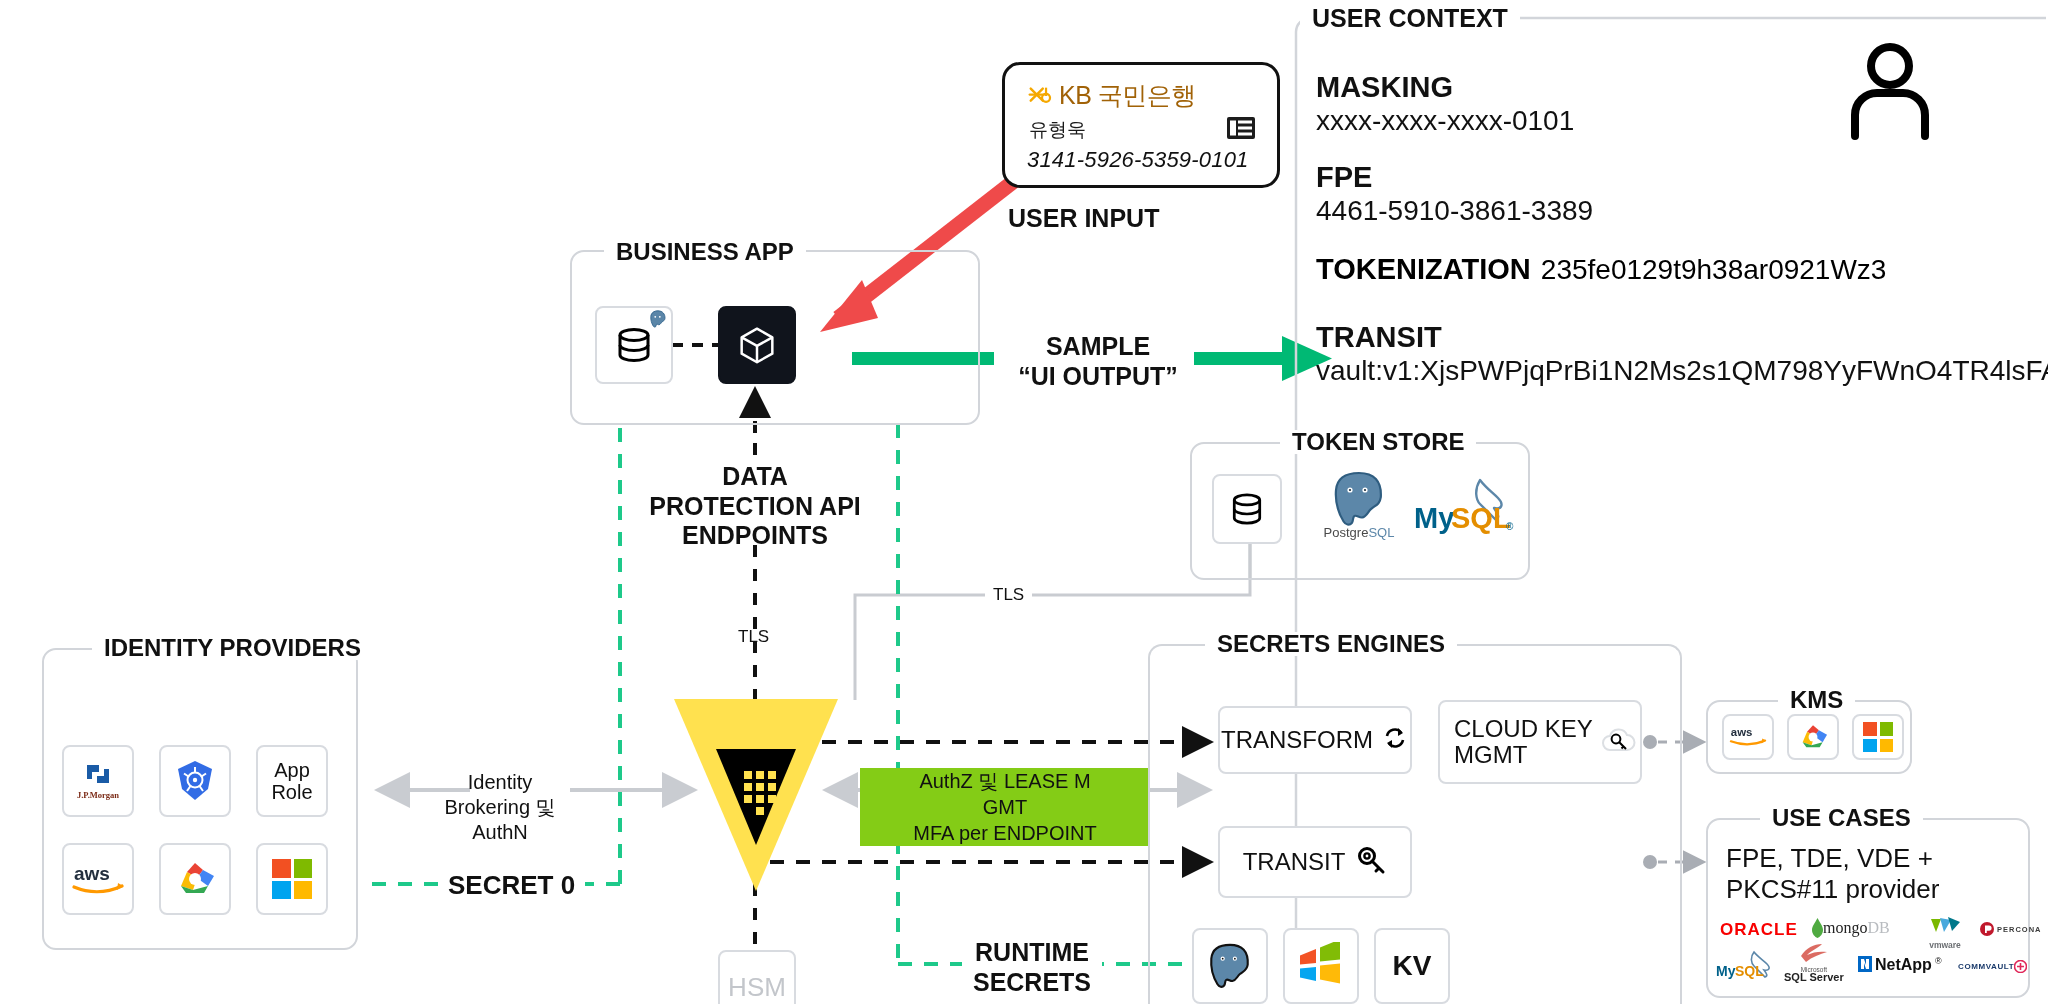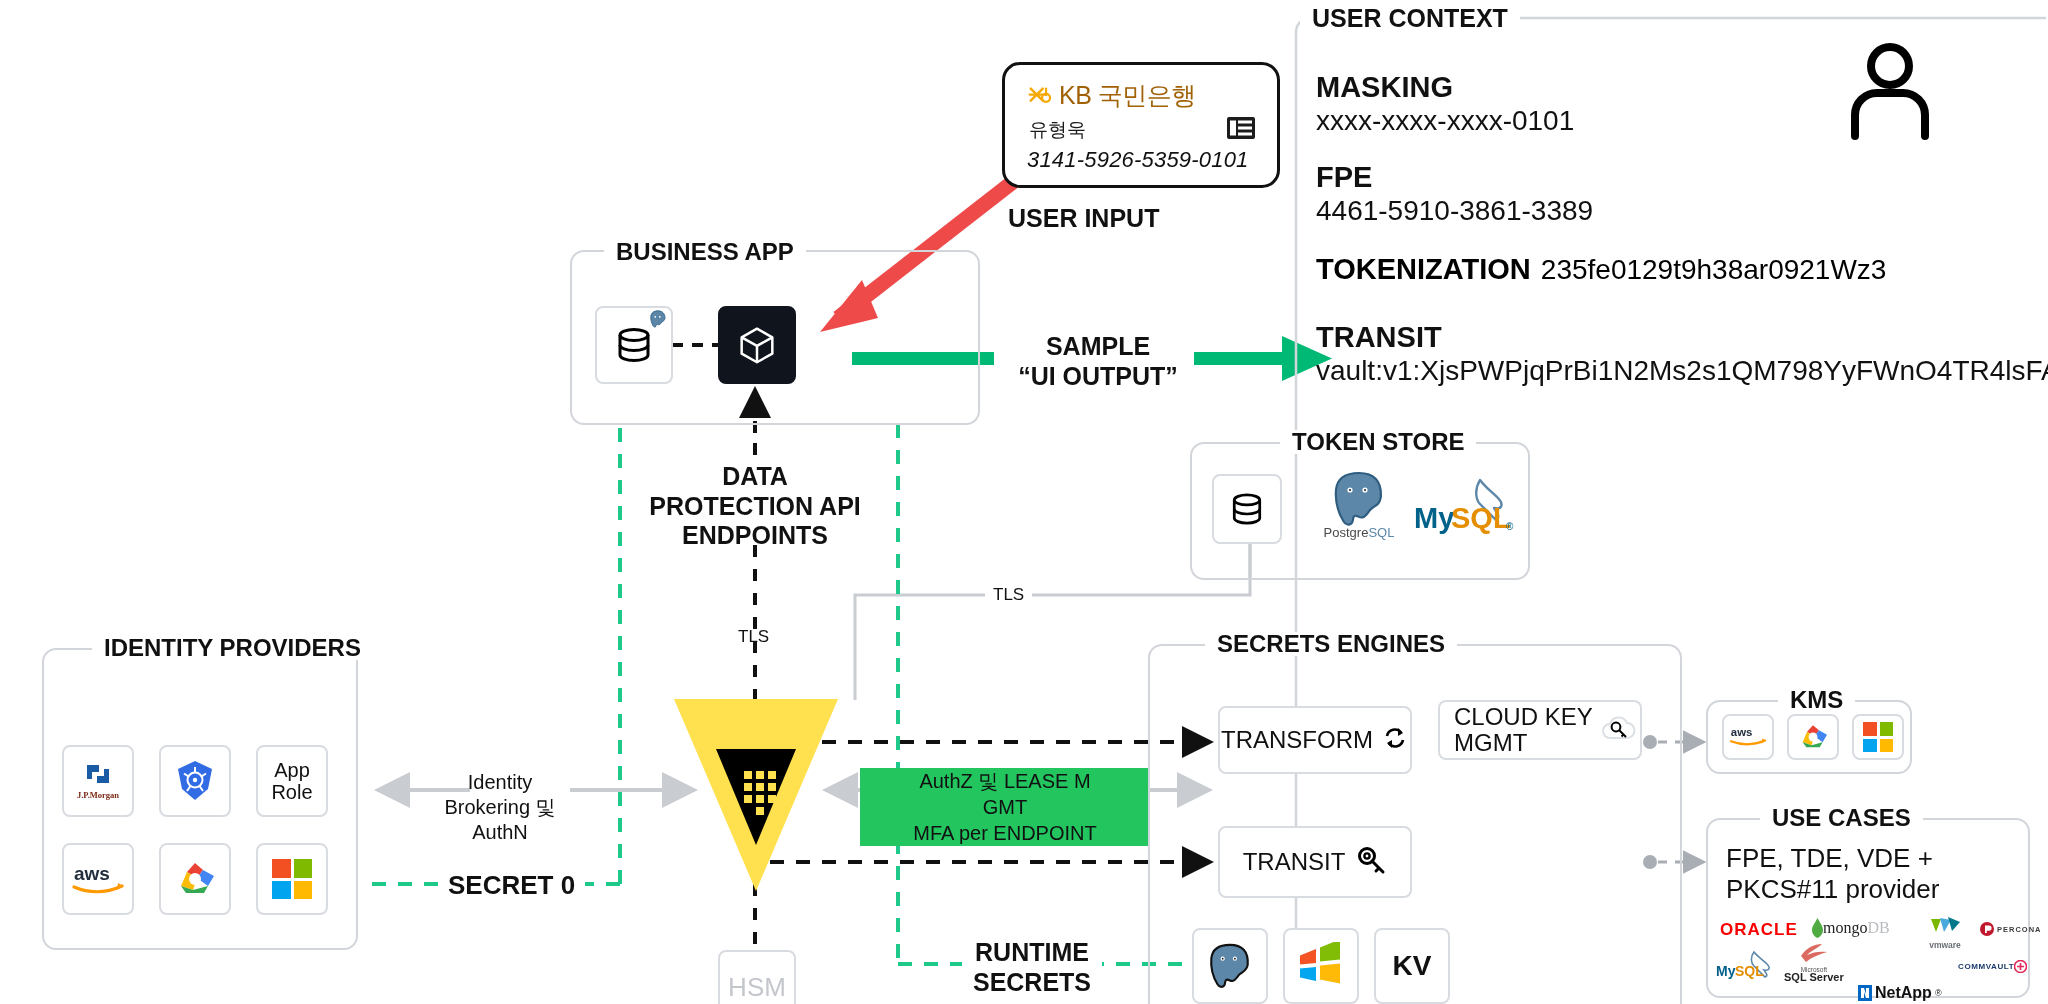--- a/index.html
+++ b/index.html
@@ -364,21 +364,21 @@
           <rect x="96" y="98" width="8" height="8"></rect>
         <rect x="84" y="110" width="8" height="8"></rect>
       </g>
     </svg>
   </div>
 
   <div class="tile" style="left:718px; top:950px; width:78px; height:74px; border-color:#d8dbe0;">
     <div class="tile-label" style="color:#c3c6cb; font-size:26px;">HSM</div>
   </div>
 
-  <div class="lbl center" style="left:860px; top:768px; width:290px; font-size:20px; white-space:pre-line; line-height:1.3; background:#22c55e;">AuthZ 및 LEASE M
+  <div class="lbl center" style="left:860px; top:768px; width:290px; font-size:20px; white-space:pre-line; line-height:1.3; background:#84cc16;">AuthZ 및 LEASE M
 GMT
 MFA per ENDPOINT</div>
 
   <div class="lbl bold center" style="left:962px; top:938px; width:140px; font-size:25px; white-space:pre-line; background:#fff;">RUNTIME
 SECRETS</div>
 
   <div class="frame" style="left:1148px; top:644px; width:534px; height:360px; border-bottom:none; border-bottom-left-radius:0; border-bottom-right-radius:0;"></div>
   <div class="frame-title" style="left:1205px; top:632px; font-size:24px;">SECRETS ENGINES</div>
 
   <div class="tile" style="left:1218px; top:706px; width:194px; height:68px;">
@@ -386,21 +386,21 @@
     <span style="margin-left:8px;">
       <svg width="28" height="28" viewBox="0 0 28 28">
         <path d="M6 12 A8 8 0 0 1 20 8.5" fill="none" stroke="#000" stroke-width="2.6"></path>
         <path d="M22 16 A8 8 0 0 1 8 19.5" fill="none" stroke="#000" stroke-width="2.6"></path>
         <path d="M17 4 L22 9 L17 12 Z" fill="#000"></path>
         <path d="M11 24 L6 19 L11 16 Z" fill="#000"></path>
       </svg>
     </span>
   </div>
 
-  <div class="tile" style="left:1438px; top:700px; width:204px; height:60px; justify-content:flex-start; padding-left:14px;">
+  <div class="tile" style="left:1438px; top:700px; width:204px; height:84px; justify-content:flex-start; padding-left:14px;">
     <span class="tile-label" style="font-size:24px; text-align:left; white-space:pre-line;">CLOUD KEY
 MGMT</span>
     <span style="margin-left:6px;">
       <svg width="38" height="34" viewBox="0 0 38 34">
         <path d="M11 27 A7 7 0 0 1 11 13 A9 9 0 0 1 28 12 A7 7 0 0 1 28 27 Z" fill="none" stroke="#dcdfe3" stroke-width="2"></path>
         <circle cx="17" cy="16" r="4.4" fill="none" stroke="#000" stroke-width="2"></circle>
         <path d="M20 19 L27 26 M24.5 23.5 L22.5 25.5" stroke="#000" stroke-width="2" fill="none"></path>
       </svg>
     </span>
   </div>
@@ -509,21 +509,21 @@
         <text x="19" y="26" font-family="Liberation Sans, sans-serif" font-size="14" font-weight="bold" fill="#e48e00">SQL</text>
       </svg>
     </div>
     <div style="position:absolute; left:68px; top:26px; text-align:center;">
       <svg width="32" height="22" viewBox="0 0 32 22">
         <path d="M3 14 C8 6 16 2 24 2 C20 6 14 8 9 13 C15 10 22 9 29 10 C22 12 14 15 8 20 Z" fill="#cf3a2e" opacity="0.75"></path>
       </svg>
       <div style="font-size:6.5px; color:#555; margin-top:-2px;">Microsoft</div>
       <div style="font-size:11px; color:#222; font-weight:bold; margin-top:-2px;">SQL Server</div>
     </div>
-    <div style="position:absolute; left:142px; top:40px; display:flex; align-items:center; gap:3px;margin-top:28px;">
+    <div style="position:absolute; left:142px; top:40px; display:flex; align-items:flex-start; gap:3px;">
       <svg width="14" height="16" viewBox="0 0 14 16">
           <rect x="0" y="0" width="14" height="16" fill="#0067c5"></rect>
           <path d="M3 3 L3 13 L6 13 L6 7 L8 13 L11 13 L11 3 L8 3 L8 9 L6 3 Z" fill="#fff"></path>
         </svg>
       <span style="font-size:16px; font-weight:bold; color:#111;">NetApp</span>
         <span style="font-size:9px; color:#111;">®</span>
     </div>
     <div style="position:absolute; left:242px; top:44px; display:flex; align-items:center; ">
       <span style="font-size:8px; font-weight:bold; letter-spacing:0.6px; color:#1a3a6b;">COMMVAULT</span>
       <svg width="13" height="13" viewBox="0 0 13 13">

